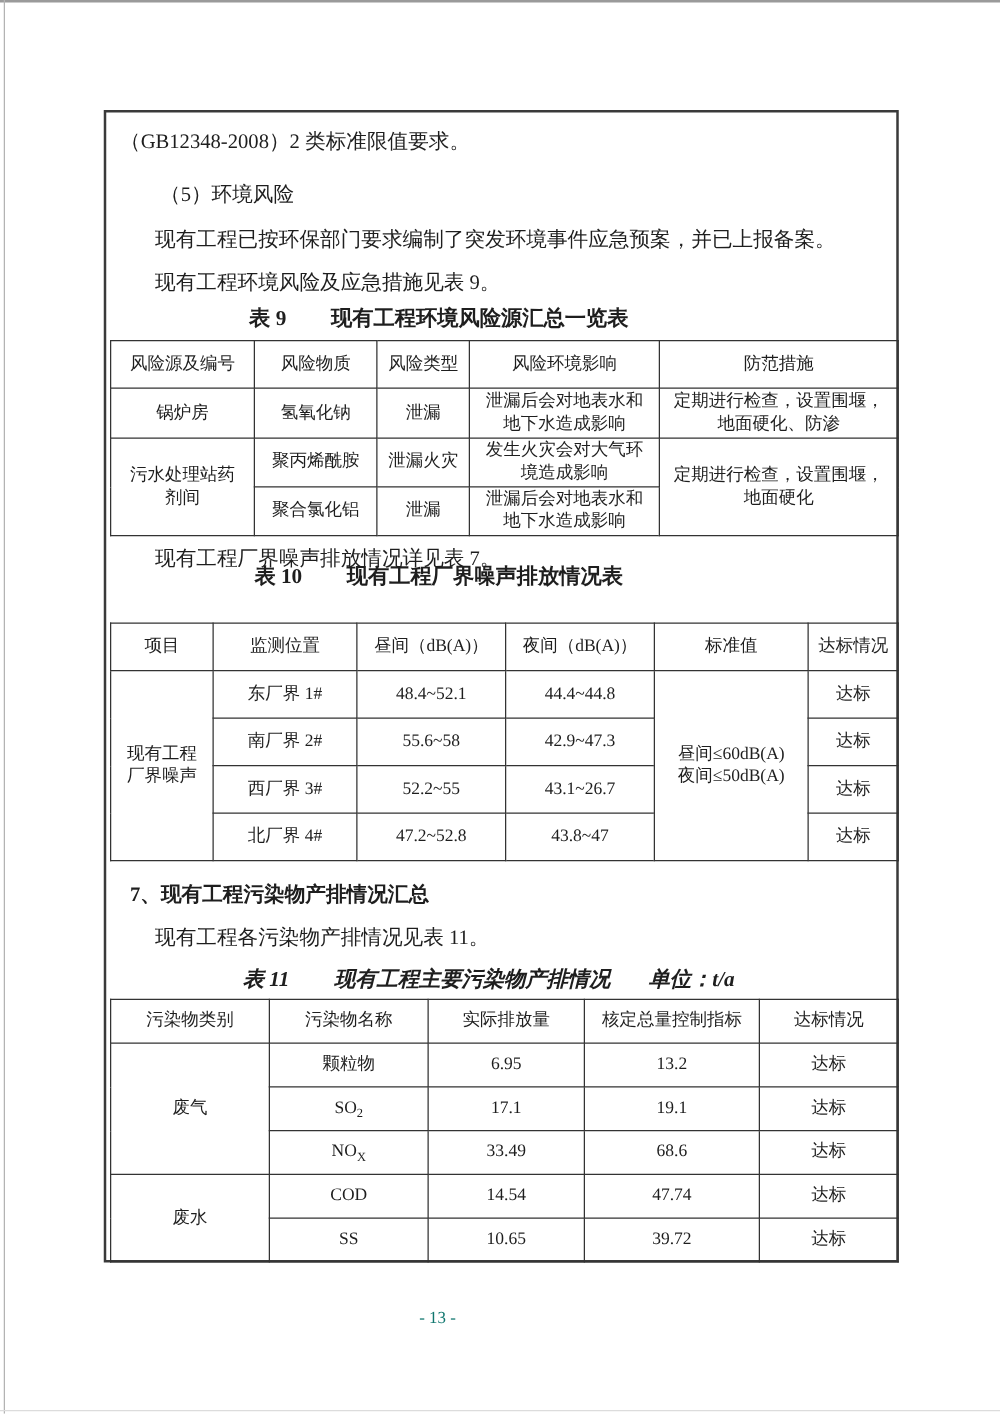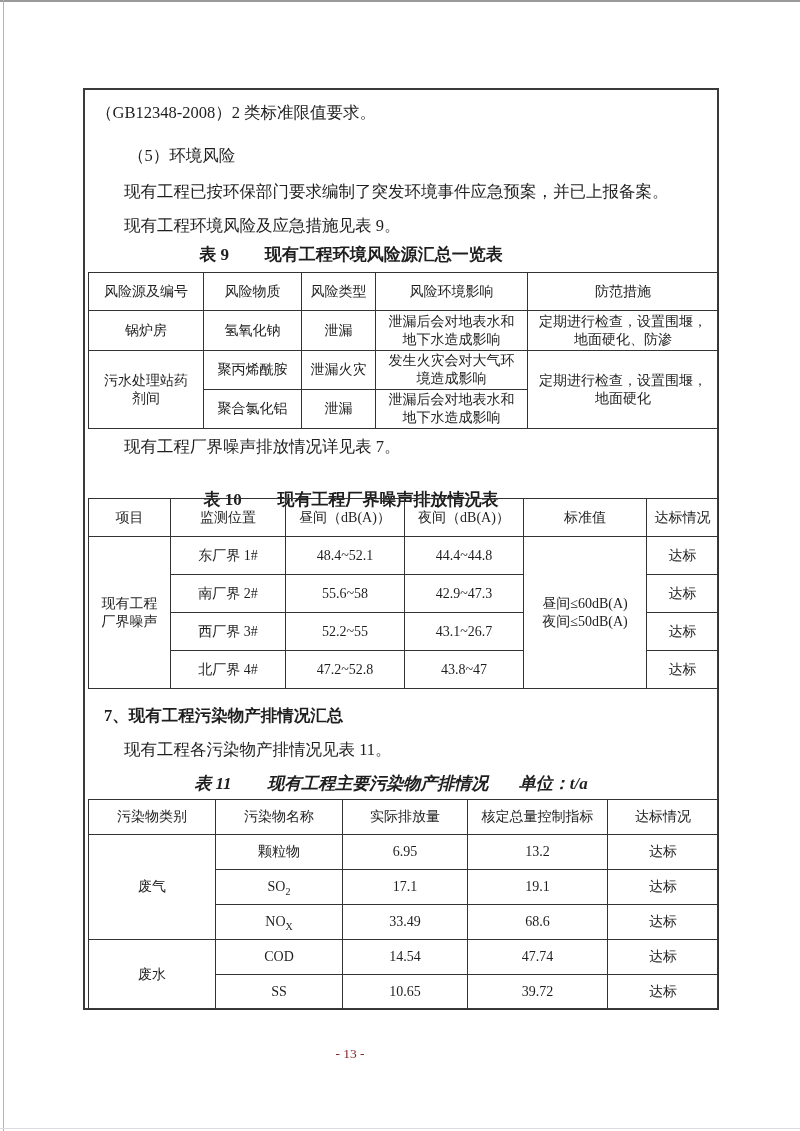--- a/index.html
+++ b/index.html
@@ -18,41 +18,41 @@
   .l2 { left:128px; top:146px; }
   .l3 { left:124px; top:182px; }
   .l4 { left:124px; top:216px; }
   .l5 { left:124px; top:437px; }
   .h7 { left:104px; top:706px; font-weight:bold; }
   .l6 { left:124px; top:740px; }
 
   .caption { position:absolute; left:83px; width:636px; text-align:center;
              font-weight:bold; font-size:17px; white-space:nowrap; }
   .cap9  { top:243px; }
-  .cap10 { top:488px; }
+  .cap10 { top:449px; }
   .cap11 { top:772px; }
   .cap9 .cap-inner, .cap10 .cap-inner { display:inline-block; transform:translateX(-50px); }
   .cap11 .cap-inner { display:inline-block; transform:translateX(-10px);font-style:italic; }
   .cap-title { margin-left:2.1em; }
   .cap-unit  { margin-left:1.8em; }
 
   table { position:absolute; border-collapse:collapse; table-layout:fixed; }
   td, th { border:1.5px solid #333333; font-size:14px; font-weight:normal;
            text-align:center; vertical-align:middle; line-height:18px;
            padding:1px 3px; overflow:hidden; }
   .pre { white-space:pre-line; }
 
   .t9  { left:88px; top:272px; width:630px; }
   .t10 { left:88px; top:498px; width:630px; }
   .t11 { left:88px; top:799px; width:630px; }
 
   sub { font-size:10px; line-height:0; }
 
   .pagenum { position:absolute; left:0; top:1046px; width:700px; text-align:center;
-             font-size:13.5px; color:#7f1d1d; }
+             font-size:13.5px; color:#0f766e; }
 </style>
 </head>
 <body>
 
 <div class="edge-top"></div>
 <div class="edge-left"></div>
 <div class="edge-bottom"></div>
 
 <div class="frame"></div>
 

